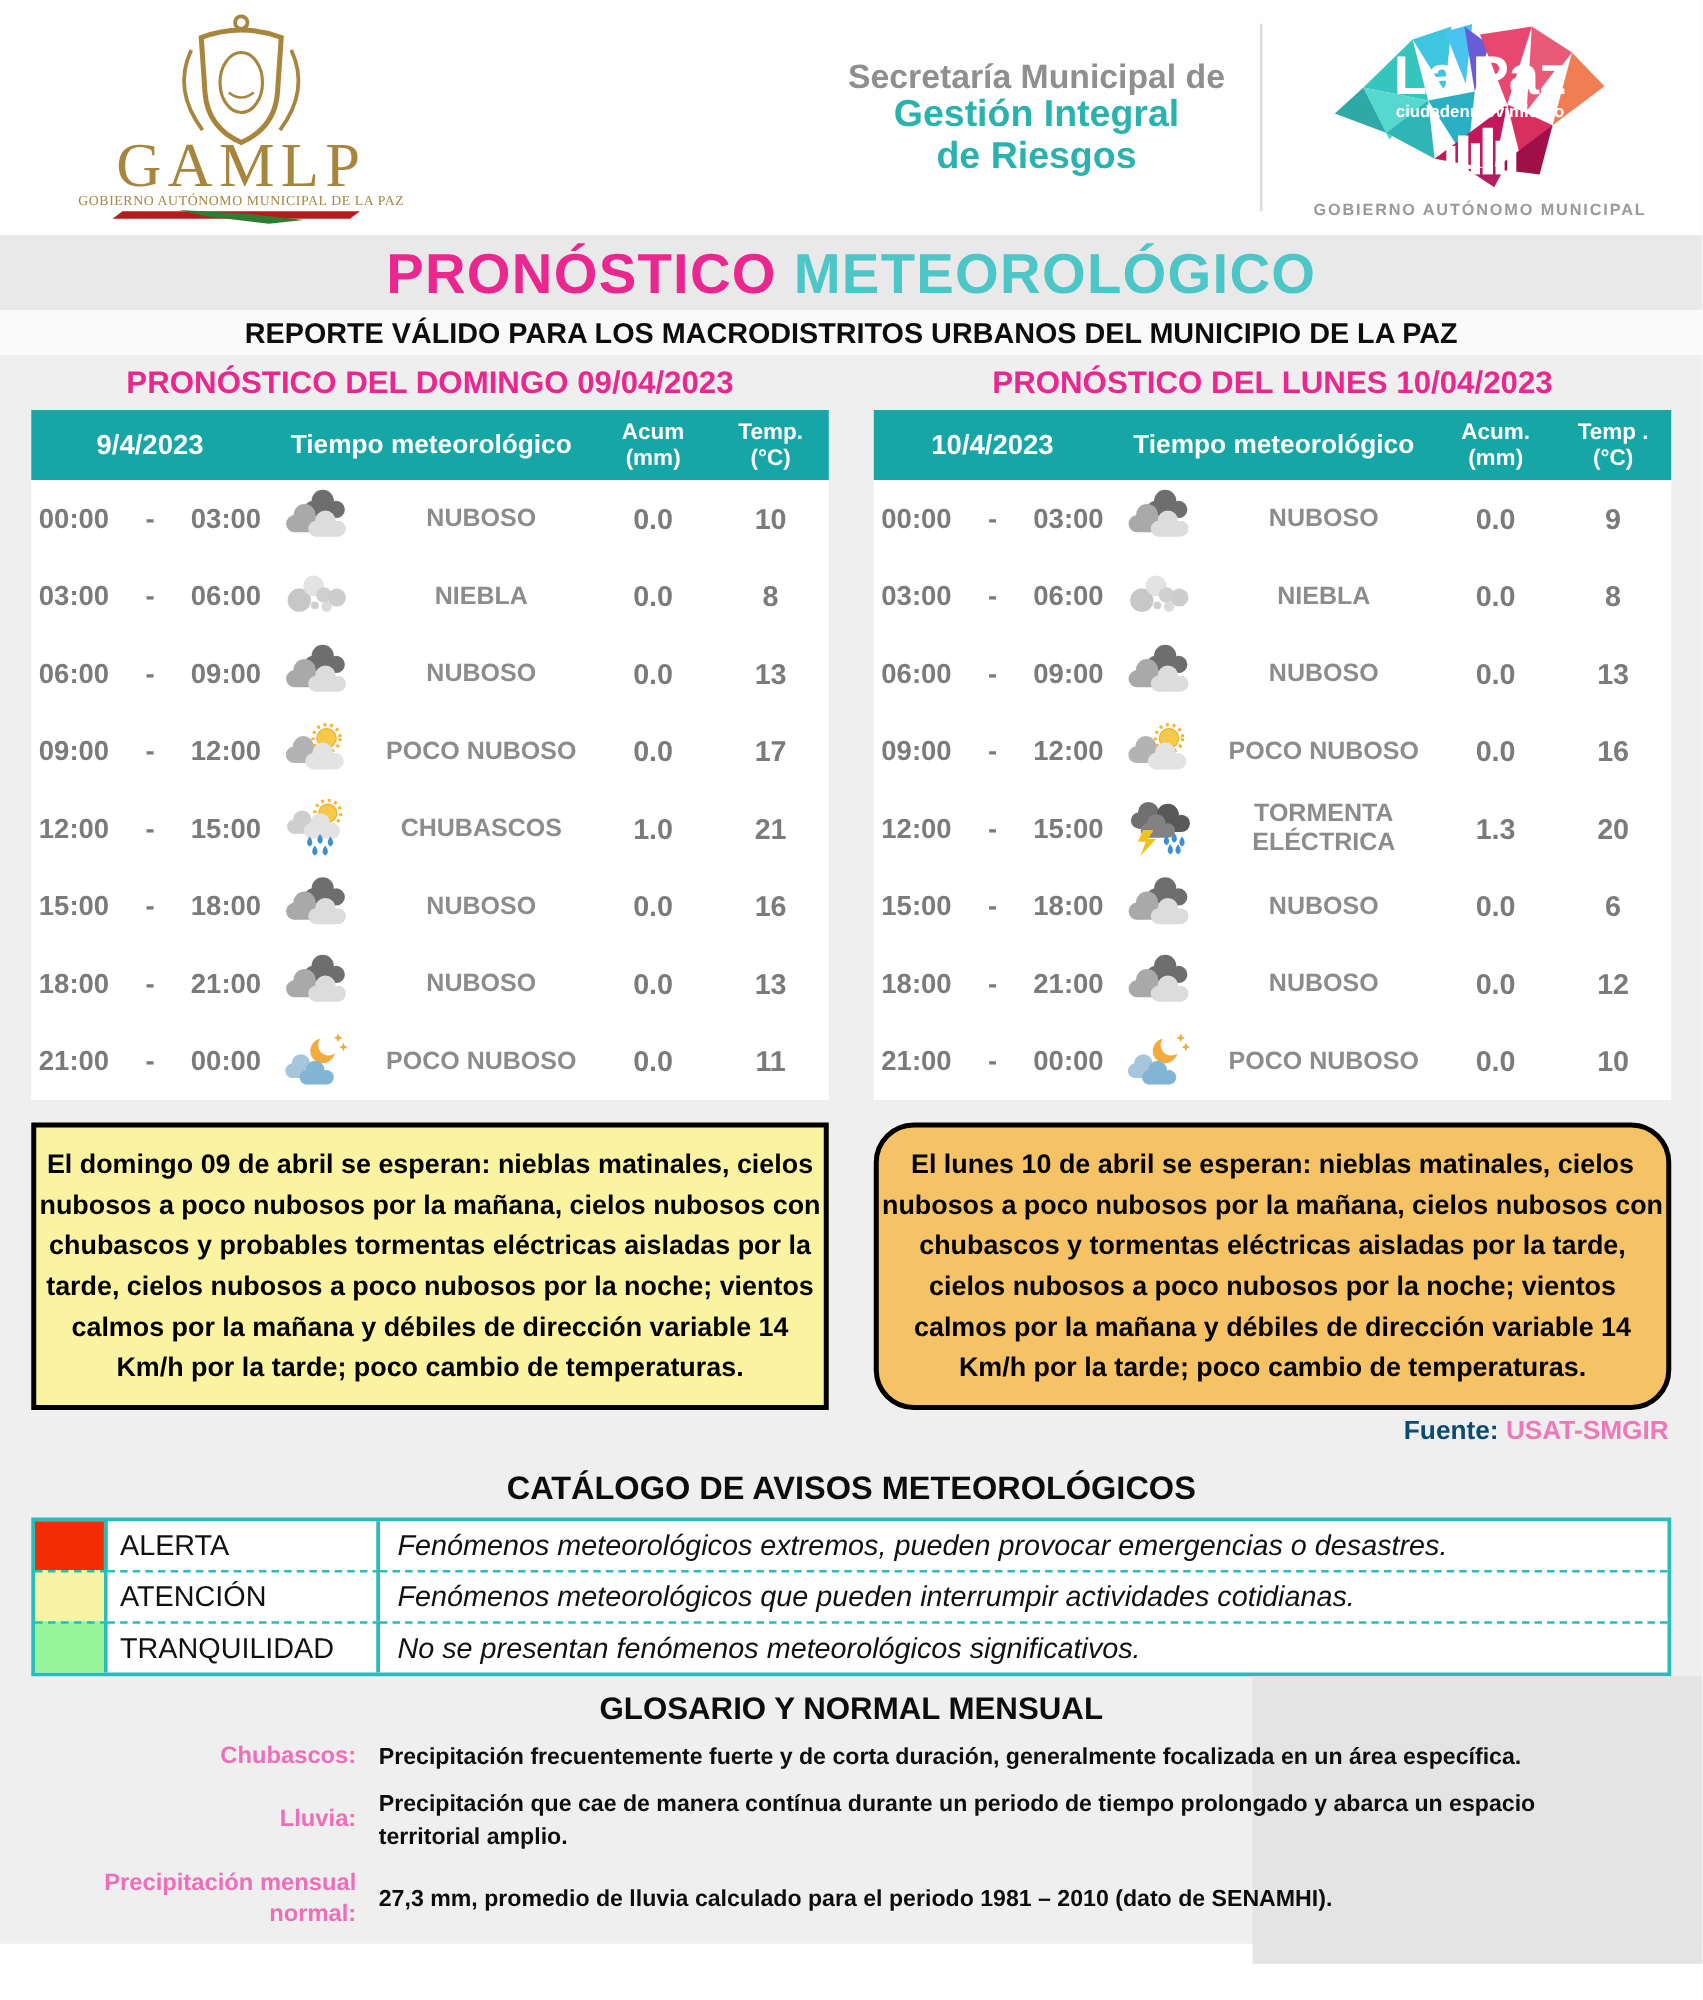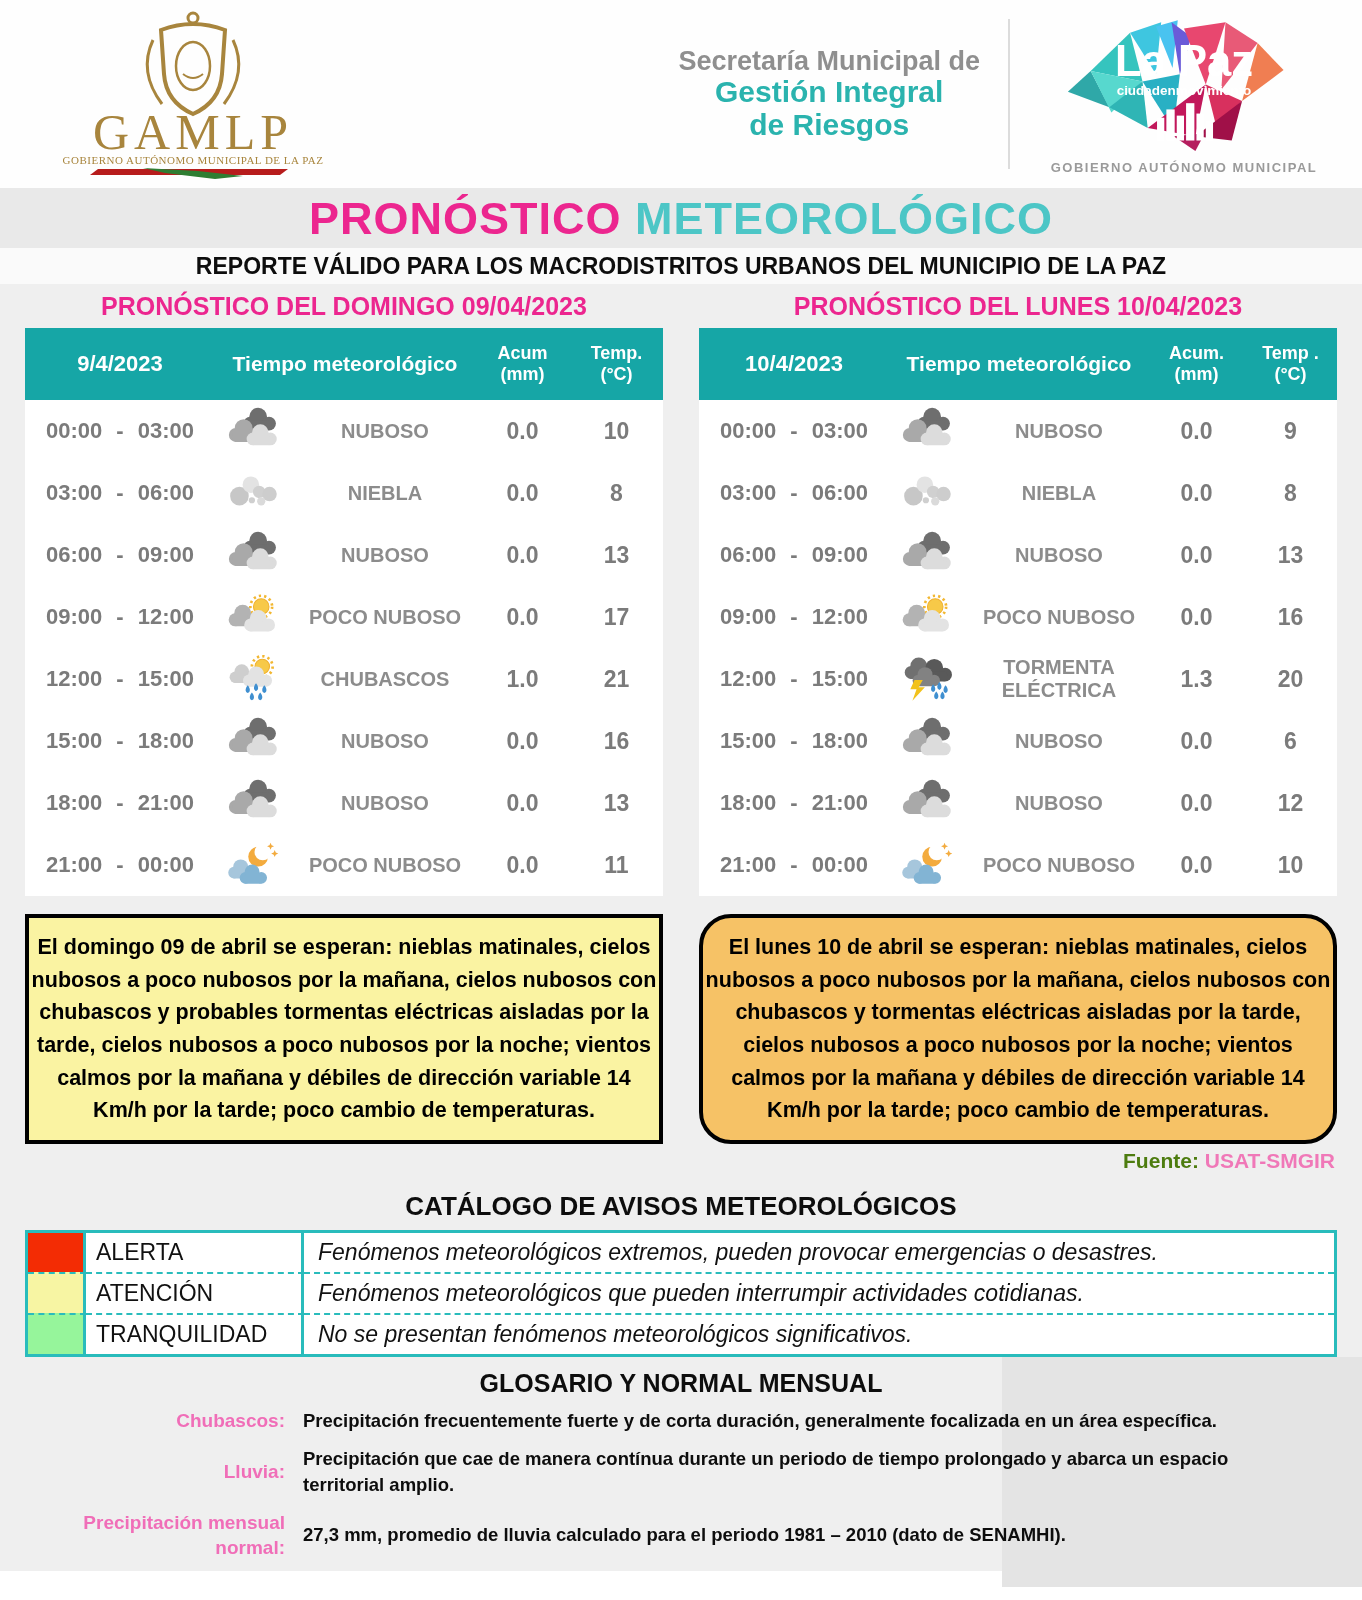--- a/index.html
+++ b/index.html
@@ -30,37 +30,37 @@
   .title-band span { font-size:45px; font-weight:800; letter-spacing:1px; }
   .subtitle { text-align:center; font-size:23px; font-weight:800; color:#0d0d0d; padding:5px 0 4px; background:#fafafa; }
 
   
   .content { background:#efefef; padding:0 25px; position:relative; }
   .section-heads { display:grid; grid-template-columns:1fr 1fr; gap:36px; padding:8px 0 7px; }
   .section-head { text-align:center; color:#ec268f; font-weight:800; font-size:25px; }
 
   .tables { display:grid; grid-template-columns:1fr 1fr; gap:36px; }
   .panel { background:#ffffff; }
-  .thead { display:grid; grid-template-columns:190px 260px 95px 93px; background:#16a6a6; color:#fff; height:72px; align-items:center; text-align:center; }
+  .thead { display:grid; grid-template-columns:190px 260px 95px 93px; background:#16a6a6; color:#fff; height:56px; align-items:center; text-align:center; }
   .thead .h-date { font-size:22px; font-weight:800; }
   .thead .h-weather { font-size:21px; font-weight:800; }
   .thead .h-col { white-space:pre-line; font-size:18px; font-weight:800; line-height:1.15; }
   .frow { display:grid; grid-template-columns:190px 80px 180px 95px 93px; height:62px; align-items:center; }
-  .c-time { color:#7b7b7b; font-weight:700; font-size:22px; display:flex; justify-content:center; gap:14px; }
+  .c-time { color:#7b7b7b; font-weight:700; font-size:22px; display:flex; justify-content:center; gap:29px; }
   .c-icon { display:flex; justify-content:center; align-items:center; }
   .c-cond { color:#8c8c8c; font-weight:700; font-size:20px; text-align:center; line-height:1.15; }
   .c-acum, .c-temp { color:#7b7b7b; font-weight:700; font-size:23px; text-align:center; }
 
   .summaries { display:grid; grid-template-columns:1fr 1fr; gap:36px; margin-top:18px; }
   .summary { border:4px solid #000; font-weight:700; font-size:21.5px; text-align:center; padding:13px 2px; line-height:1.52; color:#000; min-height:206px; }
   .summary.yellow { background:#faf3a2; }
   .summary.orange { background:#f6c266;border-radius:32px; }
 
   .fuente { text-align:right; padding:5px 2px 0; font-size:21px; font-weight:700; }
-  .fuente .lbl { color:#4d7c0f; }
+  .fuente .lbl { color:#0c4a6e; }
   .fuente .val { color:#f078b8; }
 
   .catalog-heading { text-align:center; font-size:26px; font-weight:800; color:#0d0d0d; padding:6px 0 8px;margin-top:12px; }
   .catalog { border:3px solid #29bcbc; background:#ffffff; }
   .crow { display:grid; grid-template-columns:58px 218px 1fr; }
   .crow.sep > div { border-top:2px dashed #29bcbc; }
   .c-swatch { border-right:3px solid #29bcbc; }
   .c-level { border-right:3px solid #29bcbc; font-size:23px; font-weight:400; color:#111; padding:6px 10px; display:flex; align-items:center; }
   .c-desc { font-style:italic; font-size:23px; color:#111; padding:6px 14px; display:flex; align-items:center; }
 

